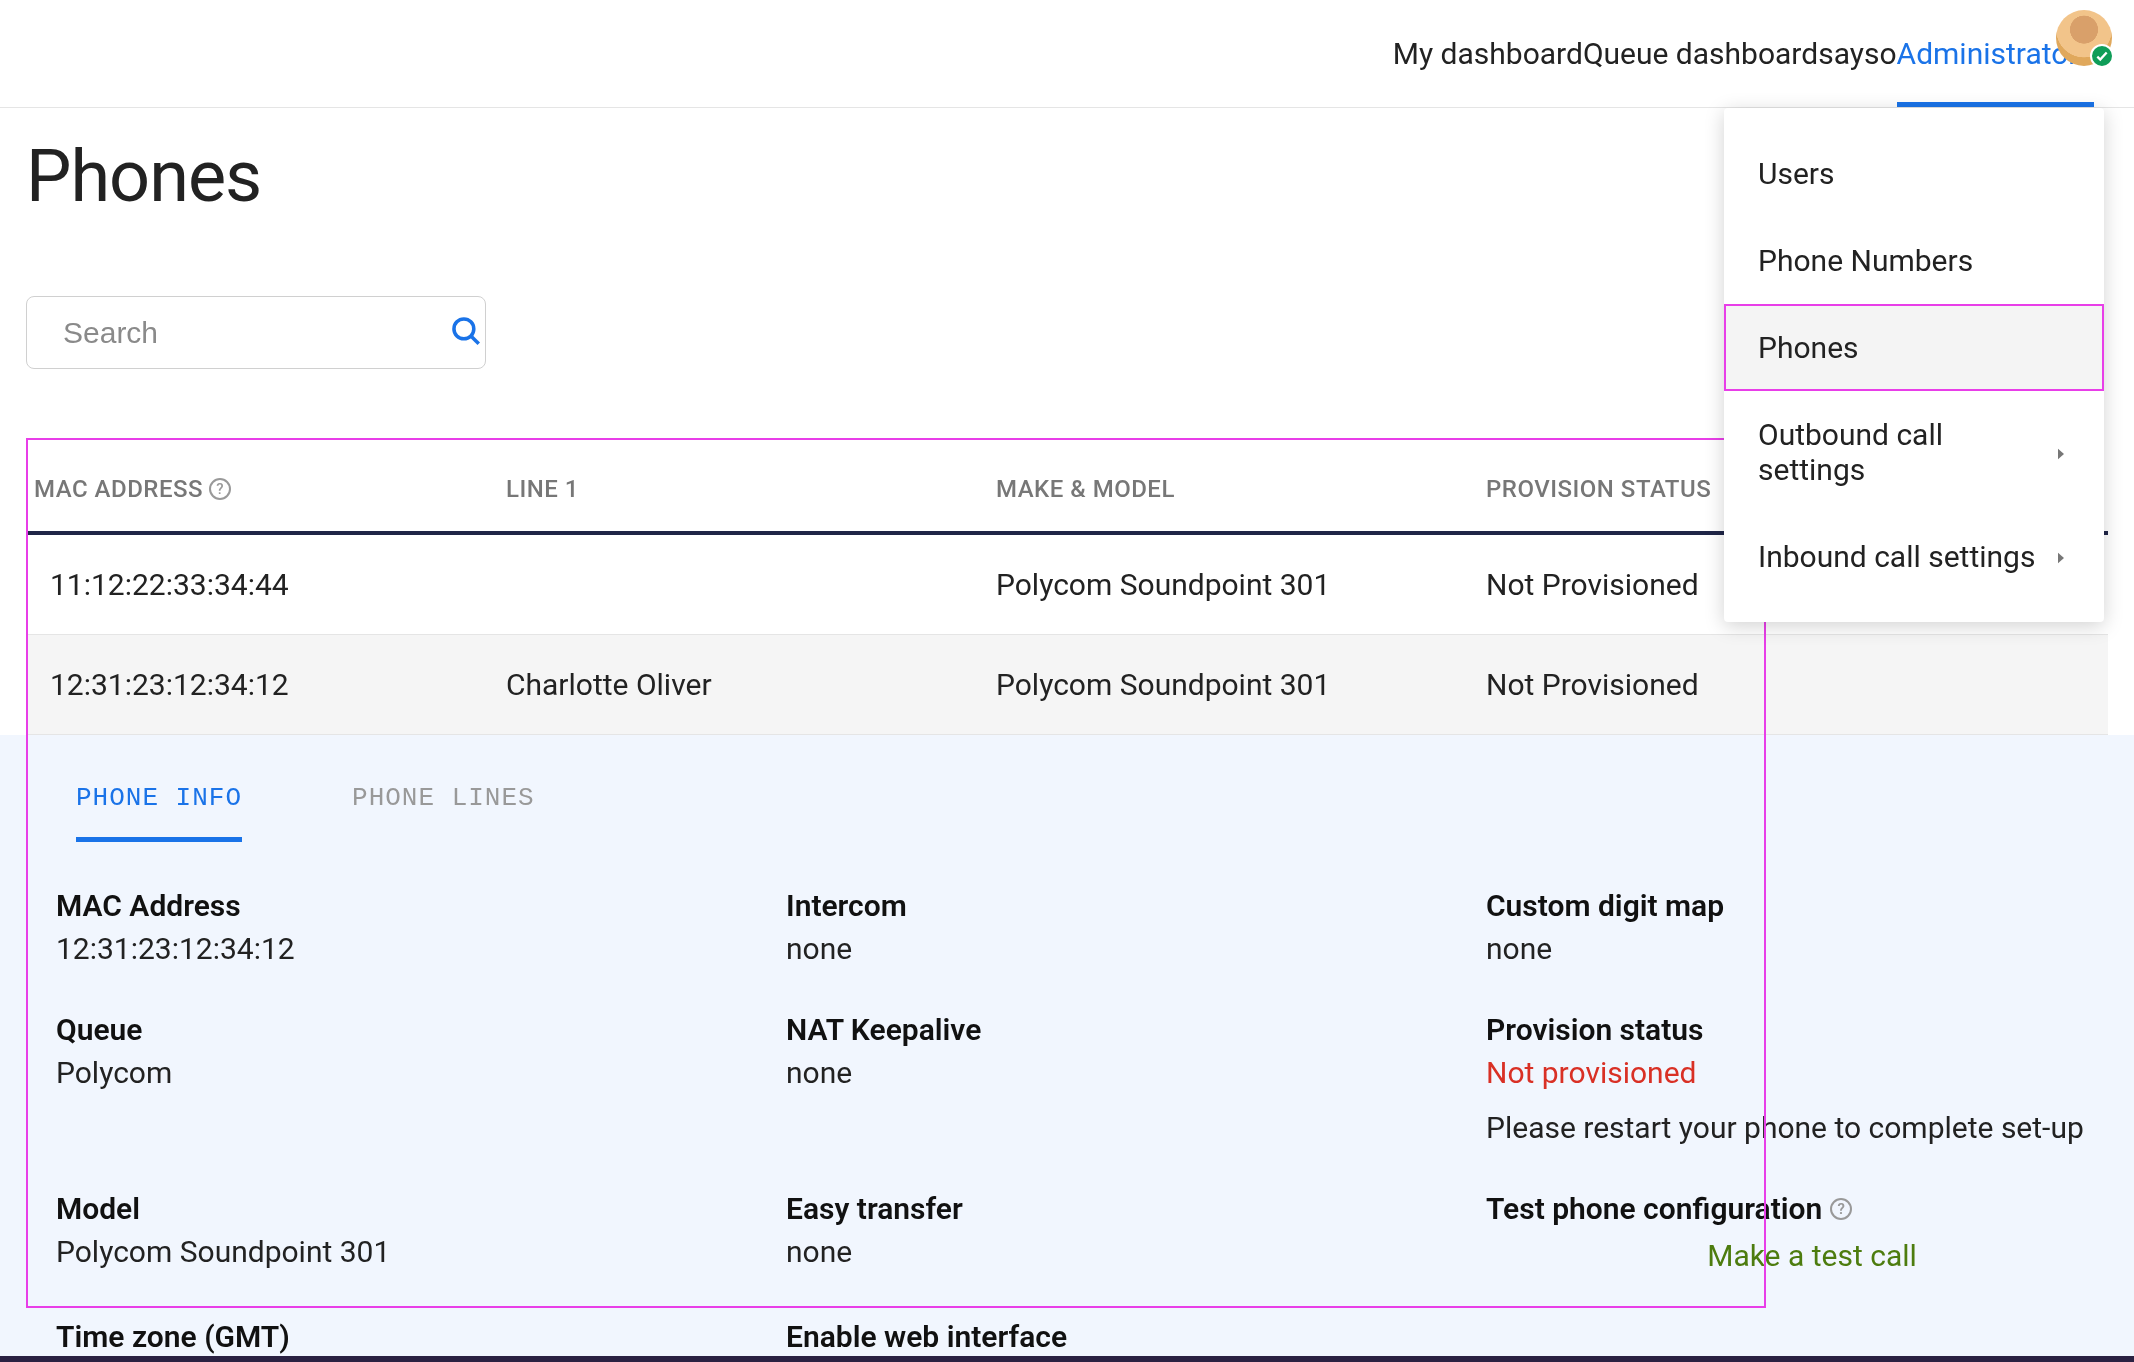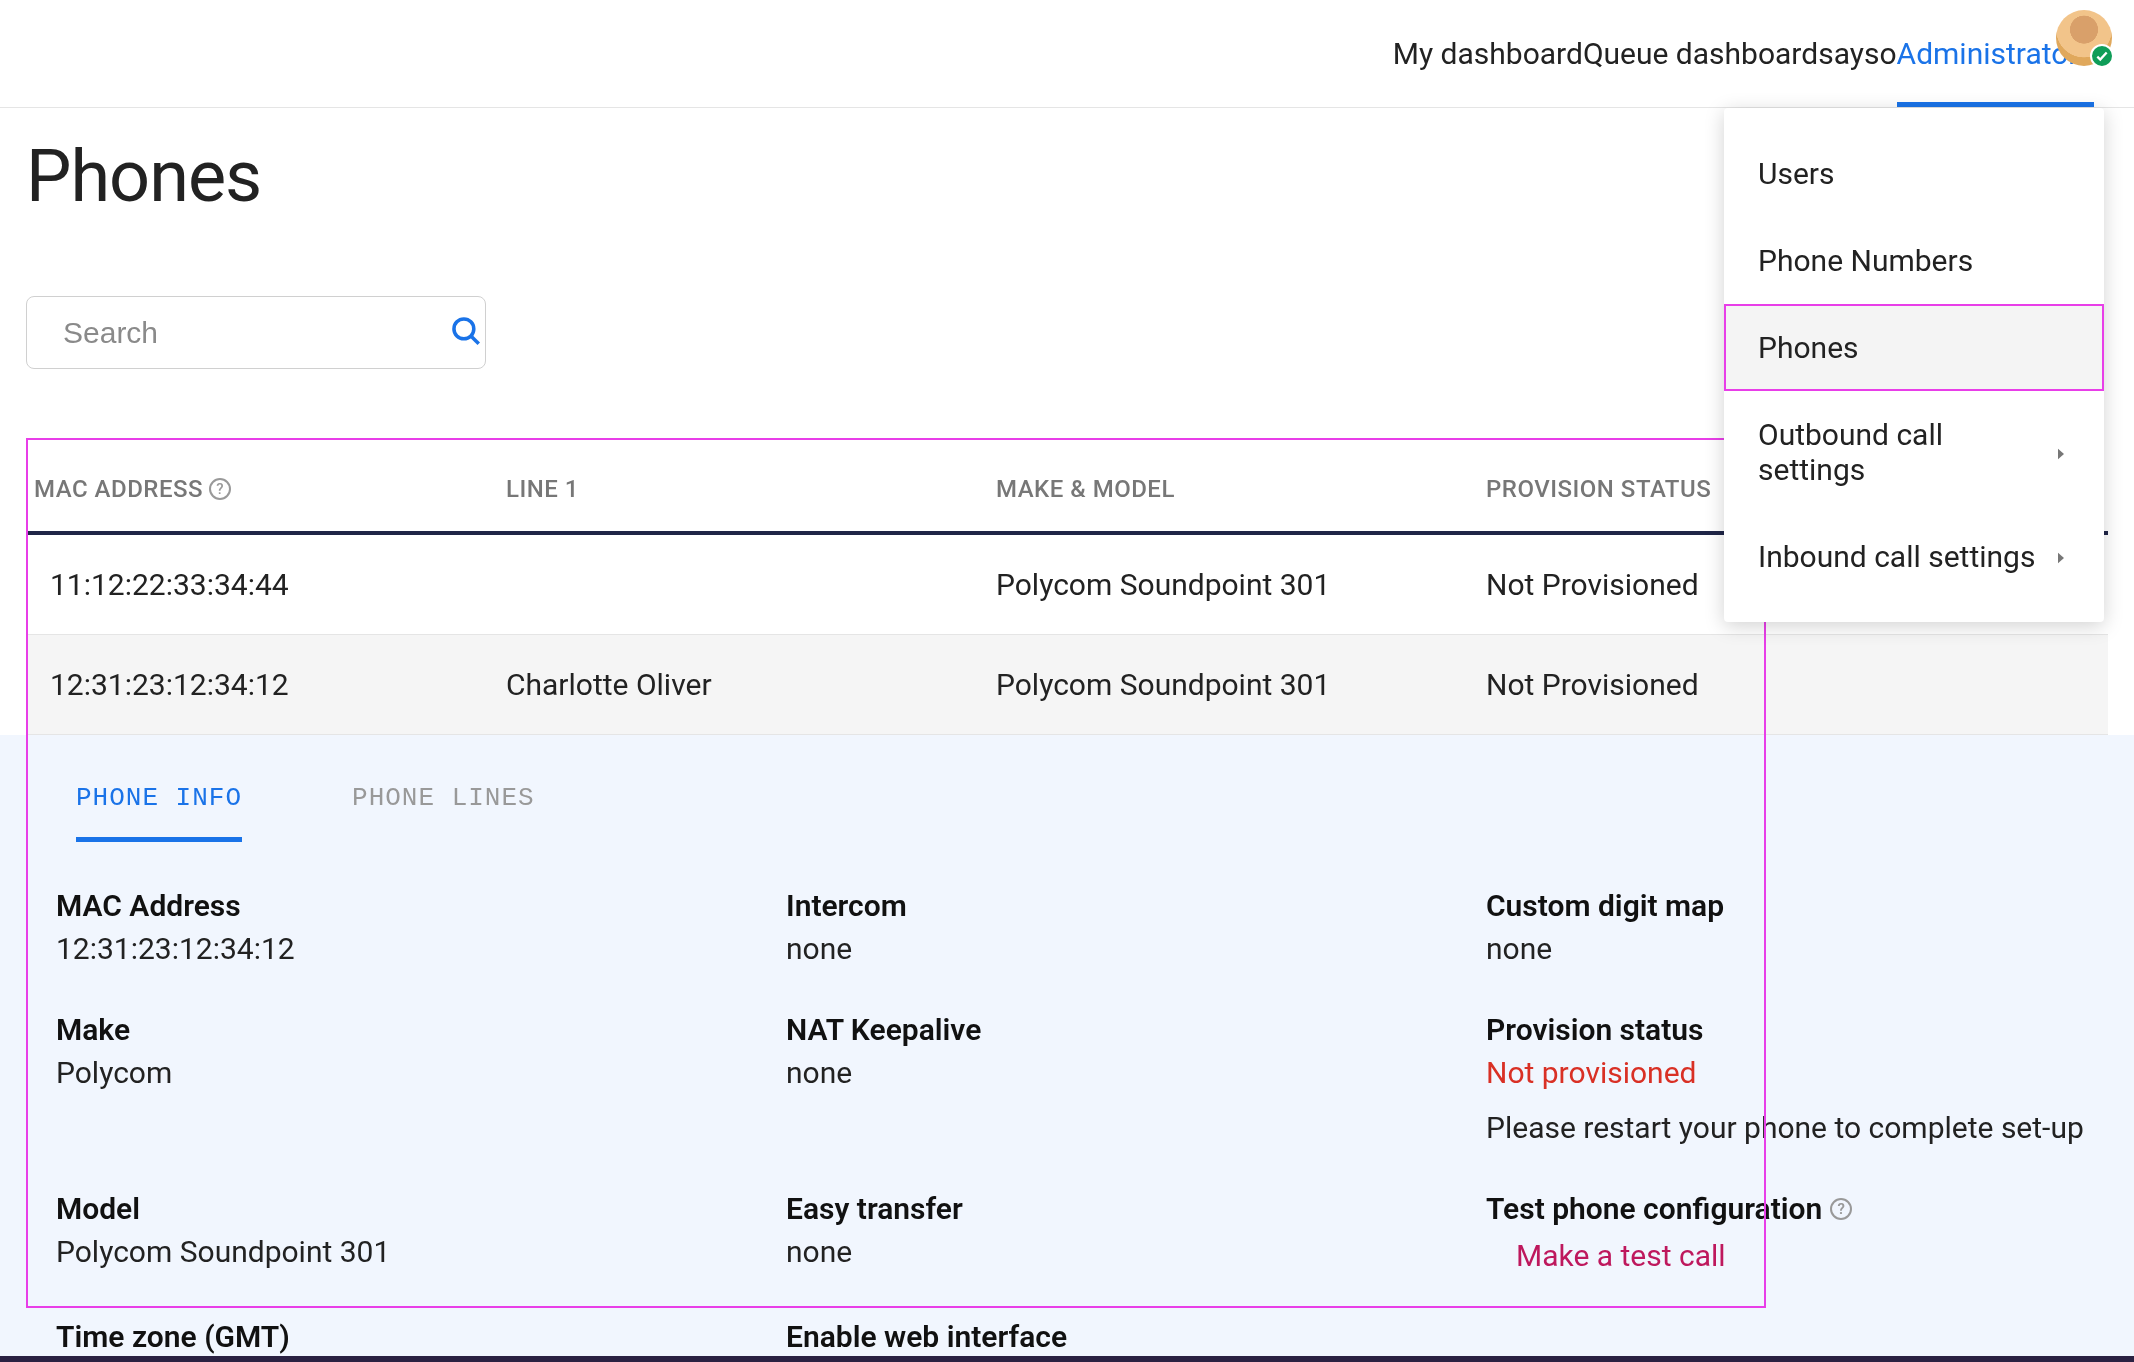--- a/index.html
+++ b/index.html
@@ -195,23 +195,24 @@
     color: #222;
   }
   .field-value.red { color: #d93025; }
   .field-note {
     font-size: 30px;
     color: #222;
     margin-top: 20px;
   }
   .test-call-link {
     font-size: 30px;
-    color: #be185d;
+    color: #4d7c0f;
     margin-top: 12px;
     margin-left: 30px;
+    text-align: center;
   }
   
   .bottom-bar {
     position:absolute; left:0; right:0; bottom:0; height:6px;
     background:#2a2142;
   }
 </style>
 </head>
 <body>
 
@@ -312,21 +313,21 @@
       <div>
         <div class="field-label">Intercom</div>
         <div class="field-value">none</div>
       </div>
       <div>
         <div class="field-label">Custom digit map</div>
         <div class="field-value">none</div>
       </div>
 
       <div>
-        <div class="field-label">Make</div>
+        <div class="field-label">Queue</div>
         <div class="field-value">Polycom</div>
       </div>
       <div>
         <div class="field-label">NAT Keepalive</div>
         <div class="field-value">none</div>
       </div>
       <div>
         <div class="field-label">Provision status</div>
         <div class="field-value red">Not provisioned</div>
         <div class="field-note">Please restart your phone to complete set-up</div>

